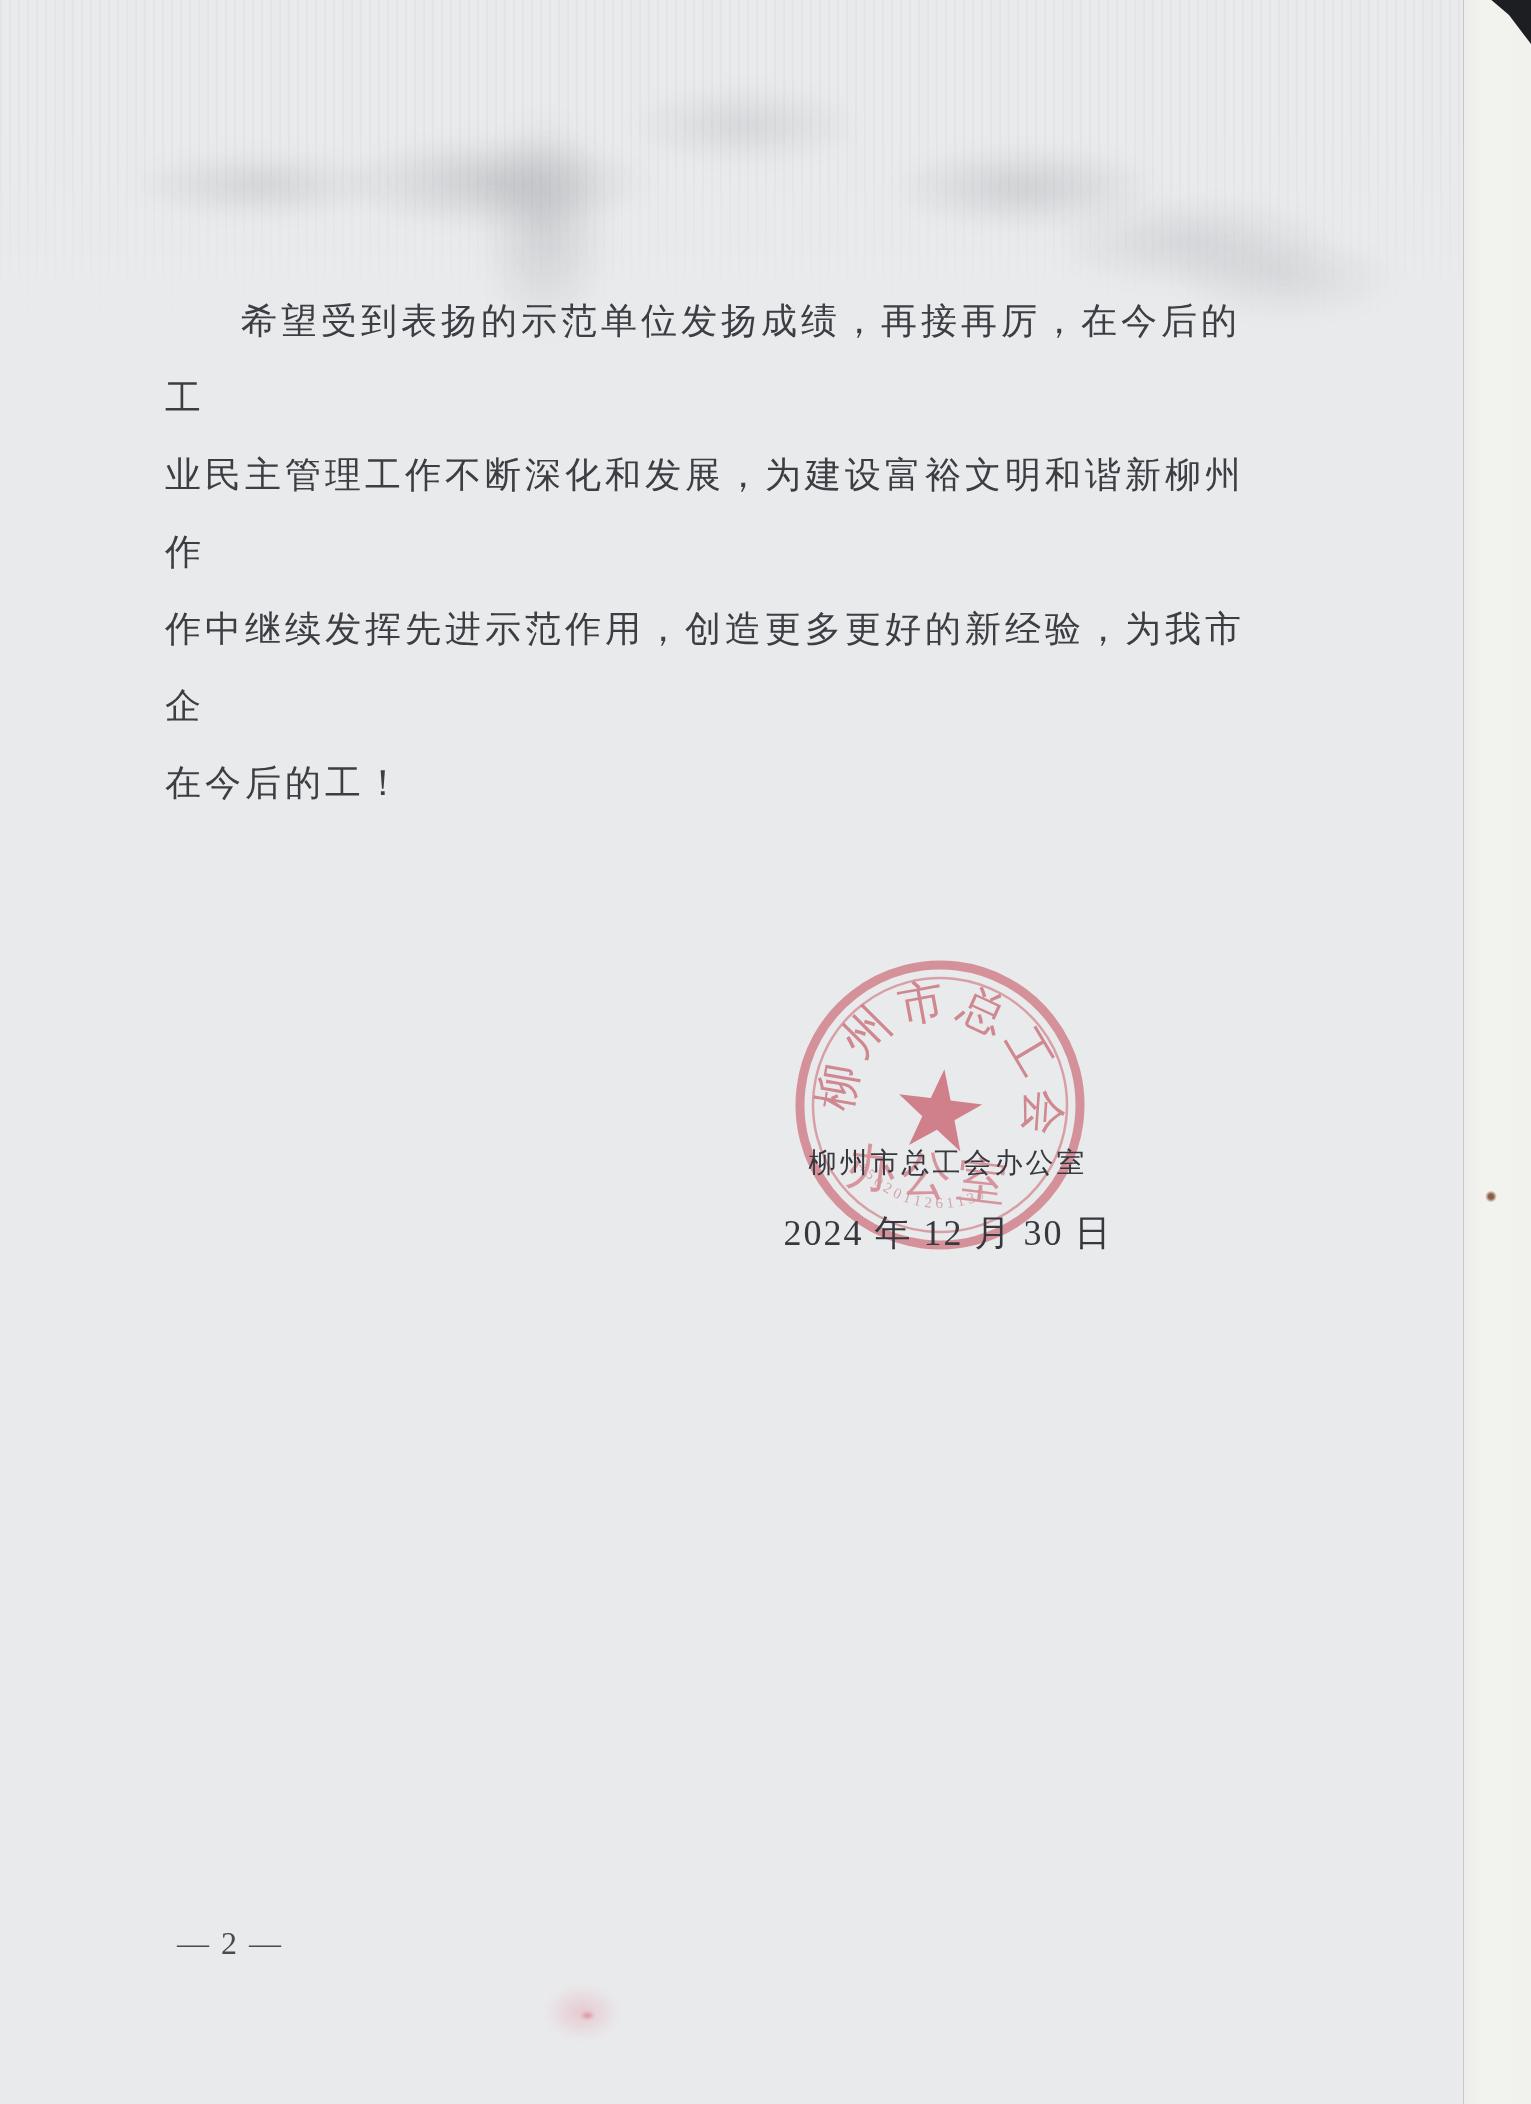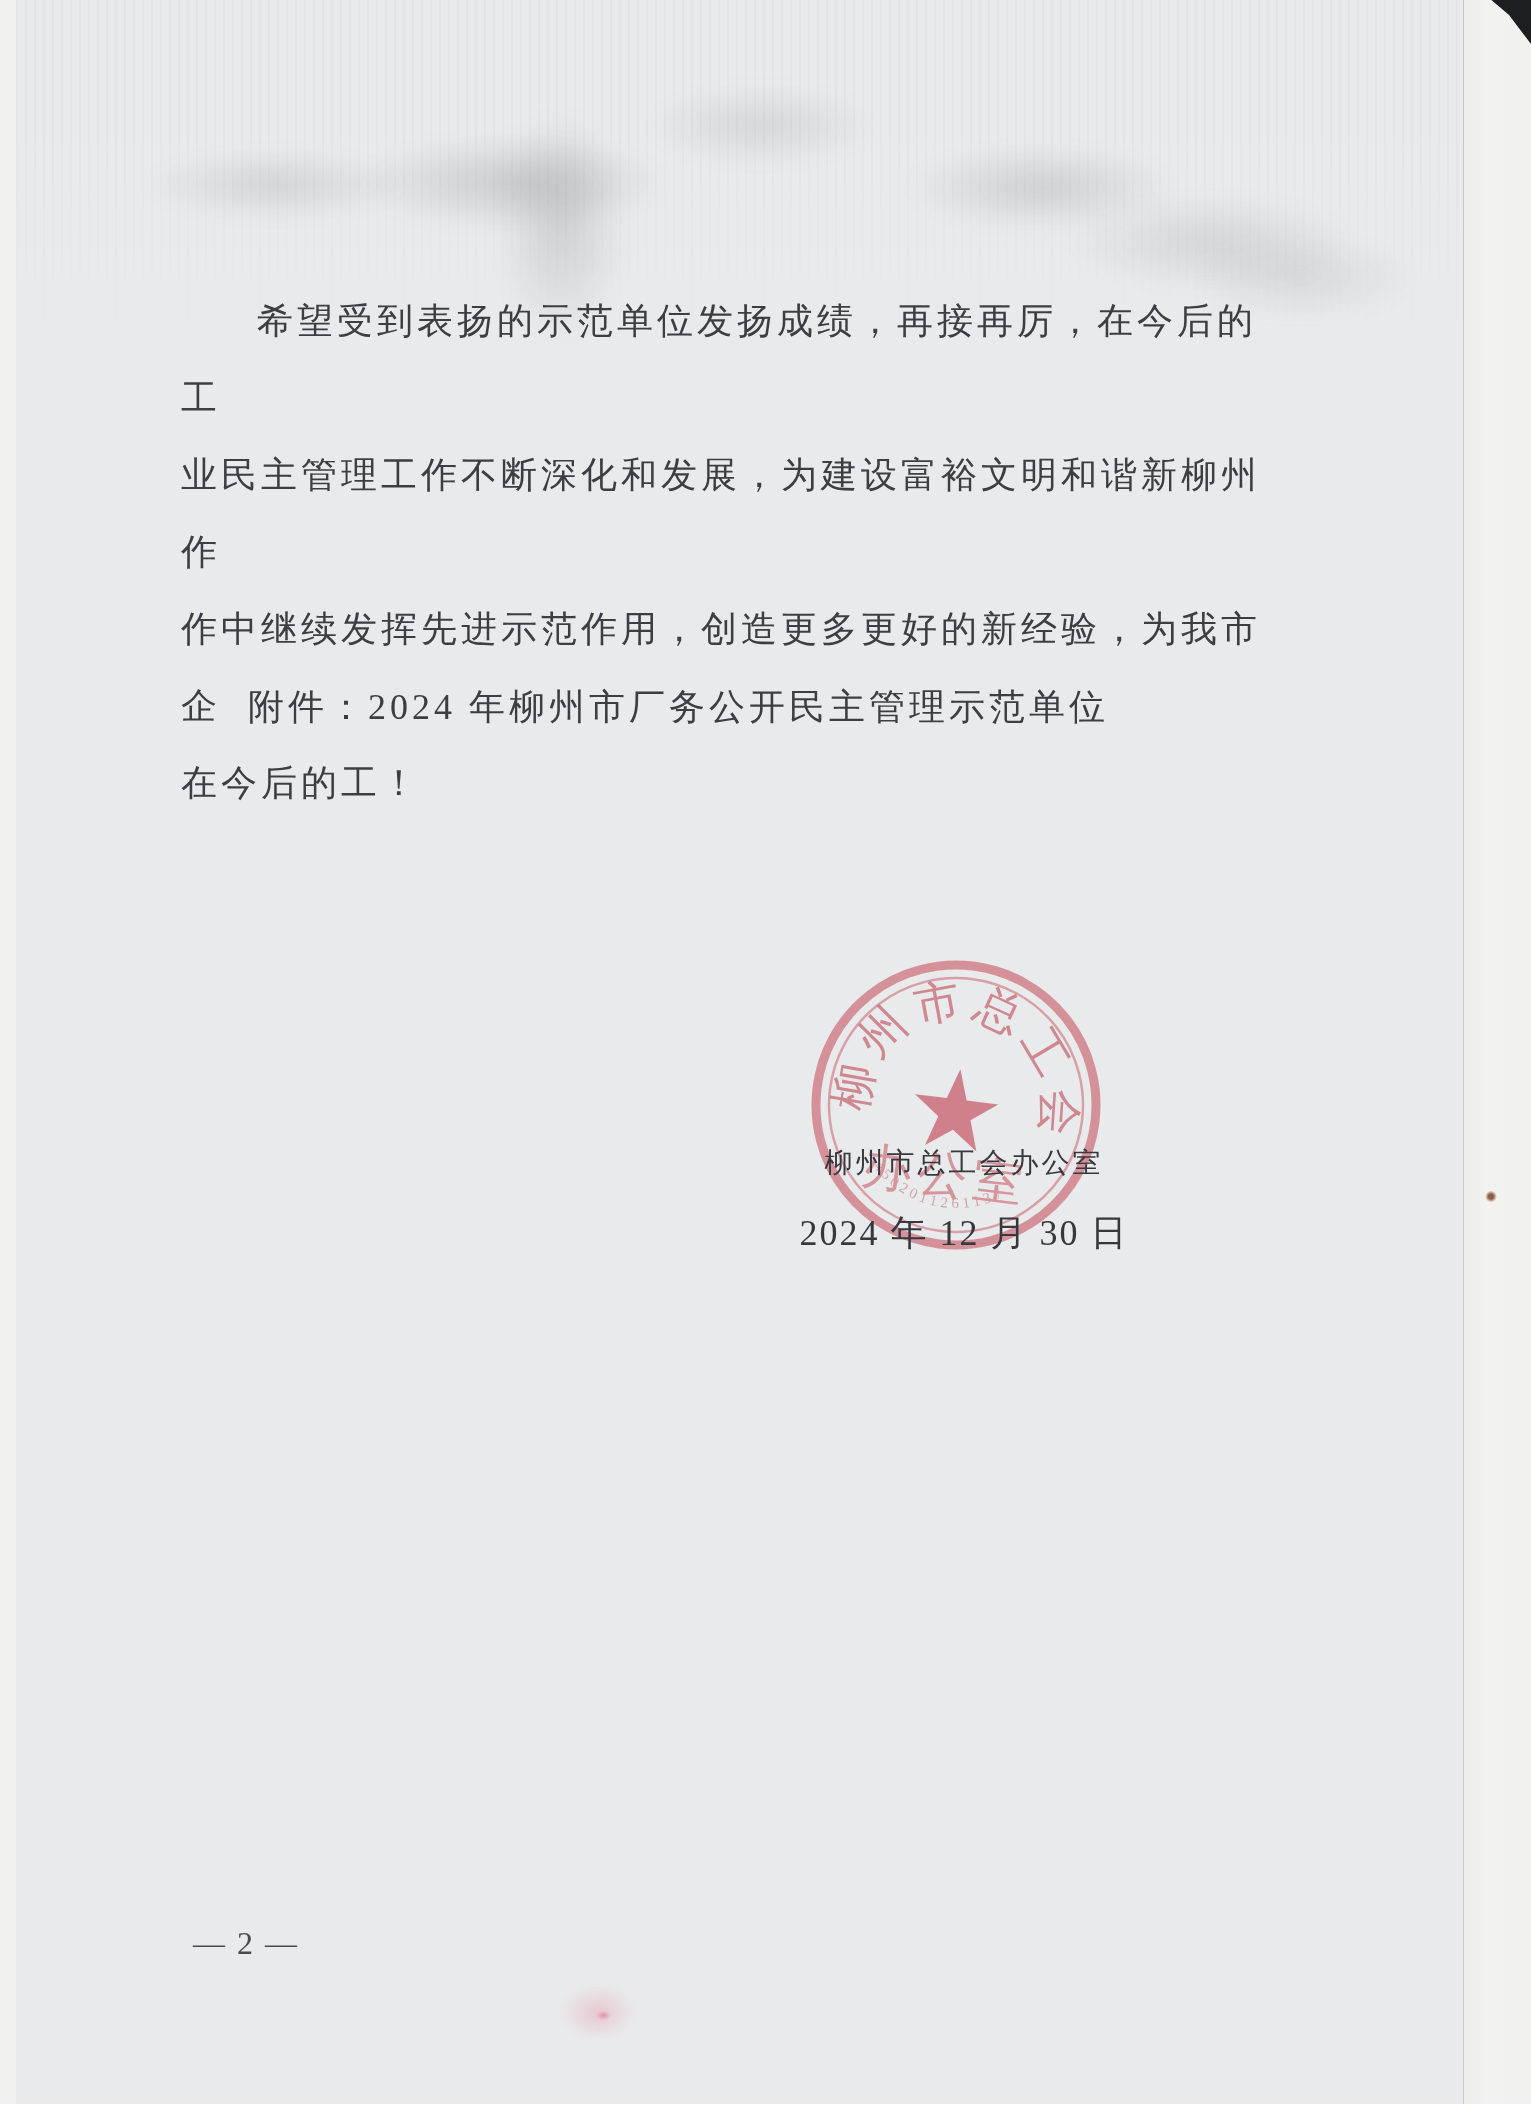--- a/index.html
+++ b/index.html
@@ -4,21 +4,20 @@
 <style>
   html,body{margin:0;padding:0;}
   body{
     width:1531px;height:2104px;position:relative;overflow:hidden;
     background:#f1f1ee;
     font-family:"Liberation Serif","DejaVu Serif",serif;
   }
   .page{
     position:absolute;left:0;top:0;width:1463px;height:2104px;
     background:#e9eaec;
-    margin-left:16px;
   }
   
   .streak-band{
     position:absolute;left:0;top:0;width:1463px;height:330px;
     background:repeating-linear-gradient(90deg,
       rgba(90,90,100,0.035) 0 2px, rgba(0,0,0,0) 2px 9px);
     -webkit-mask-image:linear-gradient(#000 40%, transparent 100%);
     mask-image:linear-gradient(#000 40%, transparent 100%);
   }
   .smudge{position:absolute;border-radius:50%;filter:blur(8px);}
@@ -95,21 +94,20 @@
   <div class="smudge sm6"></div>
   <div class="smudge sm7"></div>
 
   <div class="body-text">
     <div class="indent">希望受到表扬的示范单位发扬成绩，再接再厉，在今后的工</div>
     <div>业民主管理工作不断深化和发展，为建设富裕文明和谐新柳州作</div>
     <div>作中继续发挥先进示范作用，创造更多更好的新经验，为我市企</div>
     <div>在今后的工！</div>
   </div>
 
-  <div class="attachment">附件：2024 年柳州市厂务公开民主管理示范单位</div>
 
   <svg class="seal" viewBox="0 0 320 320">
     <g transform="rotate(7 160 160)" opacity="0.88">
       <circle cx="160" cy="160" r="140" fill="none" stroke="#e0717c" stroke-width="9" opacity="0.85"></circle>
       <circle cx="160" cy="160" r="127" fill="none" stroke="#e0717c" stroke-width="2.5" opacity="0.7"></circle>
       <polygon transform="translate(160,168)" points="0,-44 10,-13.8 41.9,-13.6 16.2,5.3 25.9,35.6 0,17 -25.9,35.6 -16.2,5.3 -41.9,-13.6 -10,-13.8" fill="#d96070" opacity="0.9"></polygon>
       <g fill="#d8626f" font-size="46" text-anchor="middle" opacity="0.85">
         <text transform="rotate(-87 160 160)" x="160" y="72">柳</text>
         <text transform="rotate(-52.2 160 160)" x="160" y="72">州</text>
         <text transform="rotate(-17.4 160 160)" x="160" y="72">市</text>

